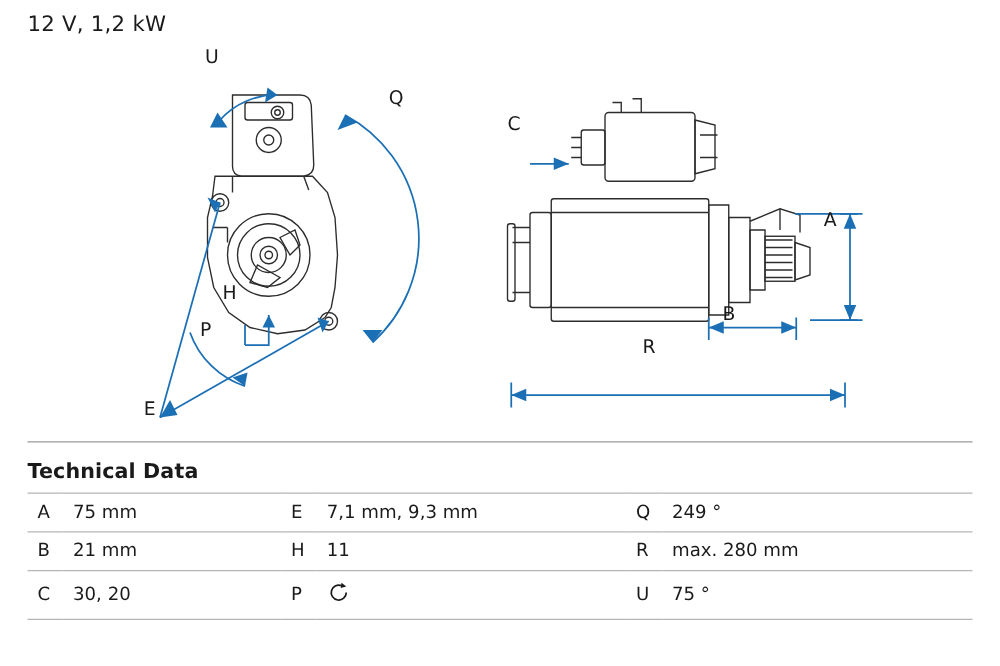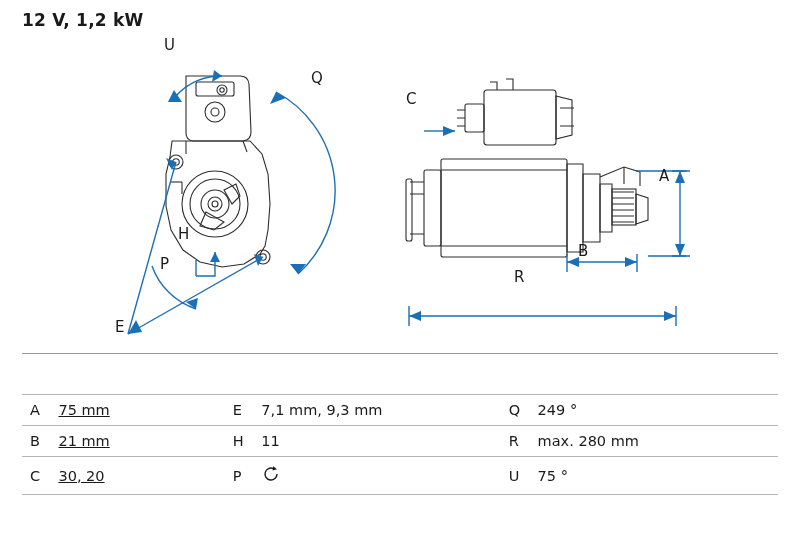--- a/index.html
+++ b/index.html
@@ -13,21 +13,21 @@
   .page {
     position: relative;
     width: 800px; height: 533px;
     overflow: hidden;
     background: #fff;
   }
   .title {
     position: absolute;
     left: 22px; top: 10px;
     font-size: 17px;
-    font-weight: 700;
+    font-weight: 400;
     color: #1a1a1a;
     letter-spacing: 0.2px;
   }
   .drawing {
     position: absolute;
     left: 0; top: 34px;
     width: 800px; height: 320px;
   }
   .tech-heading {
     position: absolute;
@@ -53,21 +53,21 @@
     border-bottom: 1px solid #b5b5b5;
     padding: 7px 6px 7px 8px;
     height: 31px;
     vertical-align: middle;
     color: #1a1a1a;
   }
   td.key {
     width: 30px;
     padding-left: 8px;
   }
-  td.val { width: 222px; text-decoration: underline; }
+  td.val { width: 222px; }
   td.key2, td.key3 { width: 30px; }
   td.val2 { width: 320px; }
   .p-icon { display: inline-block; vertical-align: middle; }
 </style>
 </head>
 <body>
 
 <div class="page">
 
   <div class="title">12 V, 1,2 kW</div>
@@ -181,20 +181,21 @@
       <text x="160" y="235">P</text>
       <text x="115" y="298">E</text>
       <text x="406" y="70">C</text>
       <text x="659" y="147">A</text>
       <text x="578" y="222">B</text>
       <text x="514" y="248">R</text>
     </g>
   </svg>
 
   <div class="rule-top"></div>
+  <div class="tech-heading">Technical Data</div>
 
   <table class="tech">
     <tbody>
       <tr>
         <td class="key">A</td>
         <td class="val">75 mm</td>
         <td class="key2">E</td>
         <td class="val2">7,1 mm, 9,3 mm</td>
         <td class="key3">Q</td>
         <td class="val2">249 °</td>

